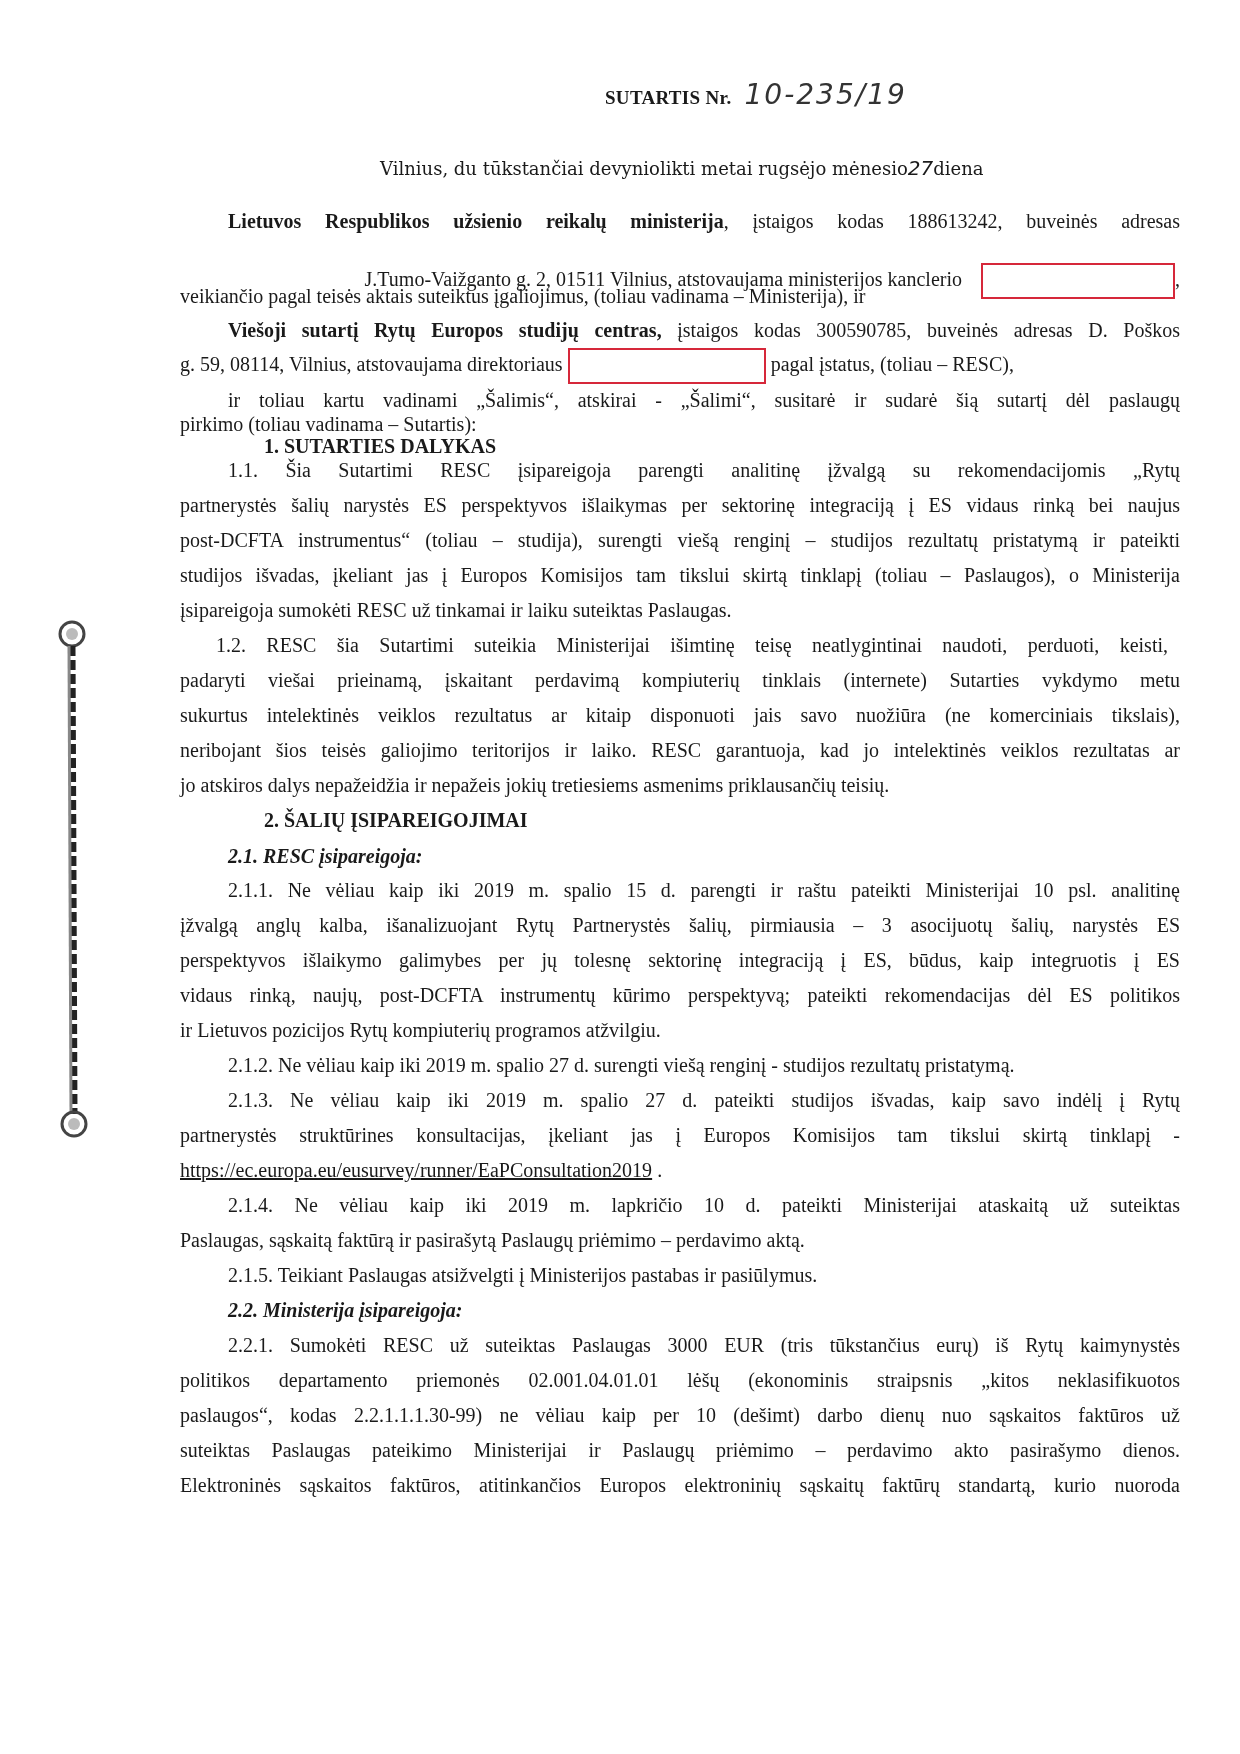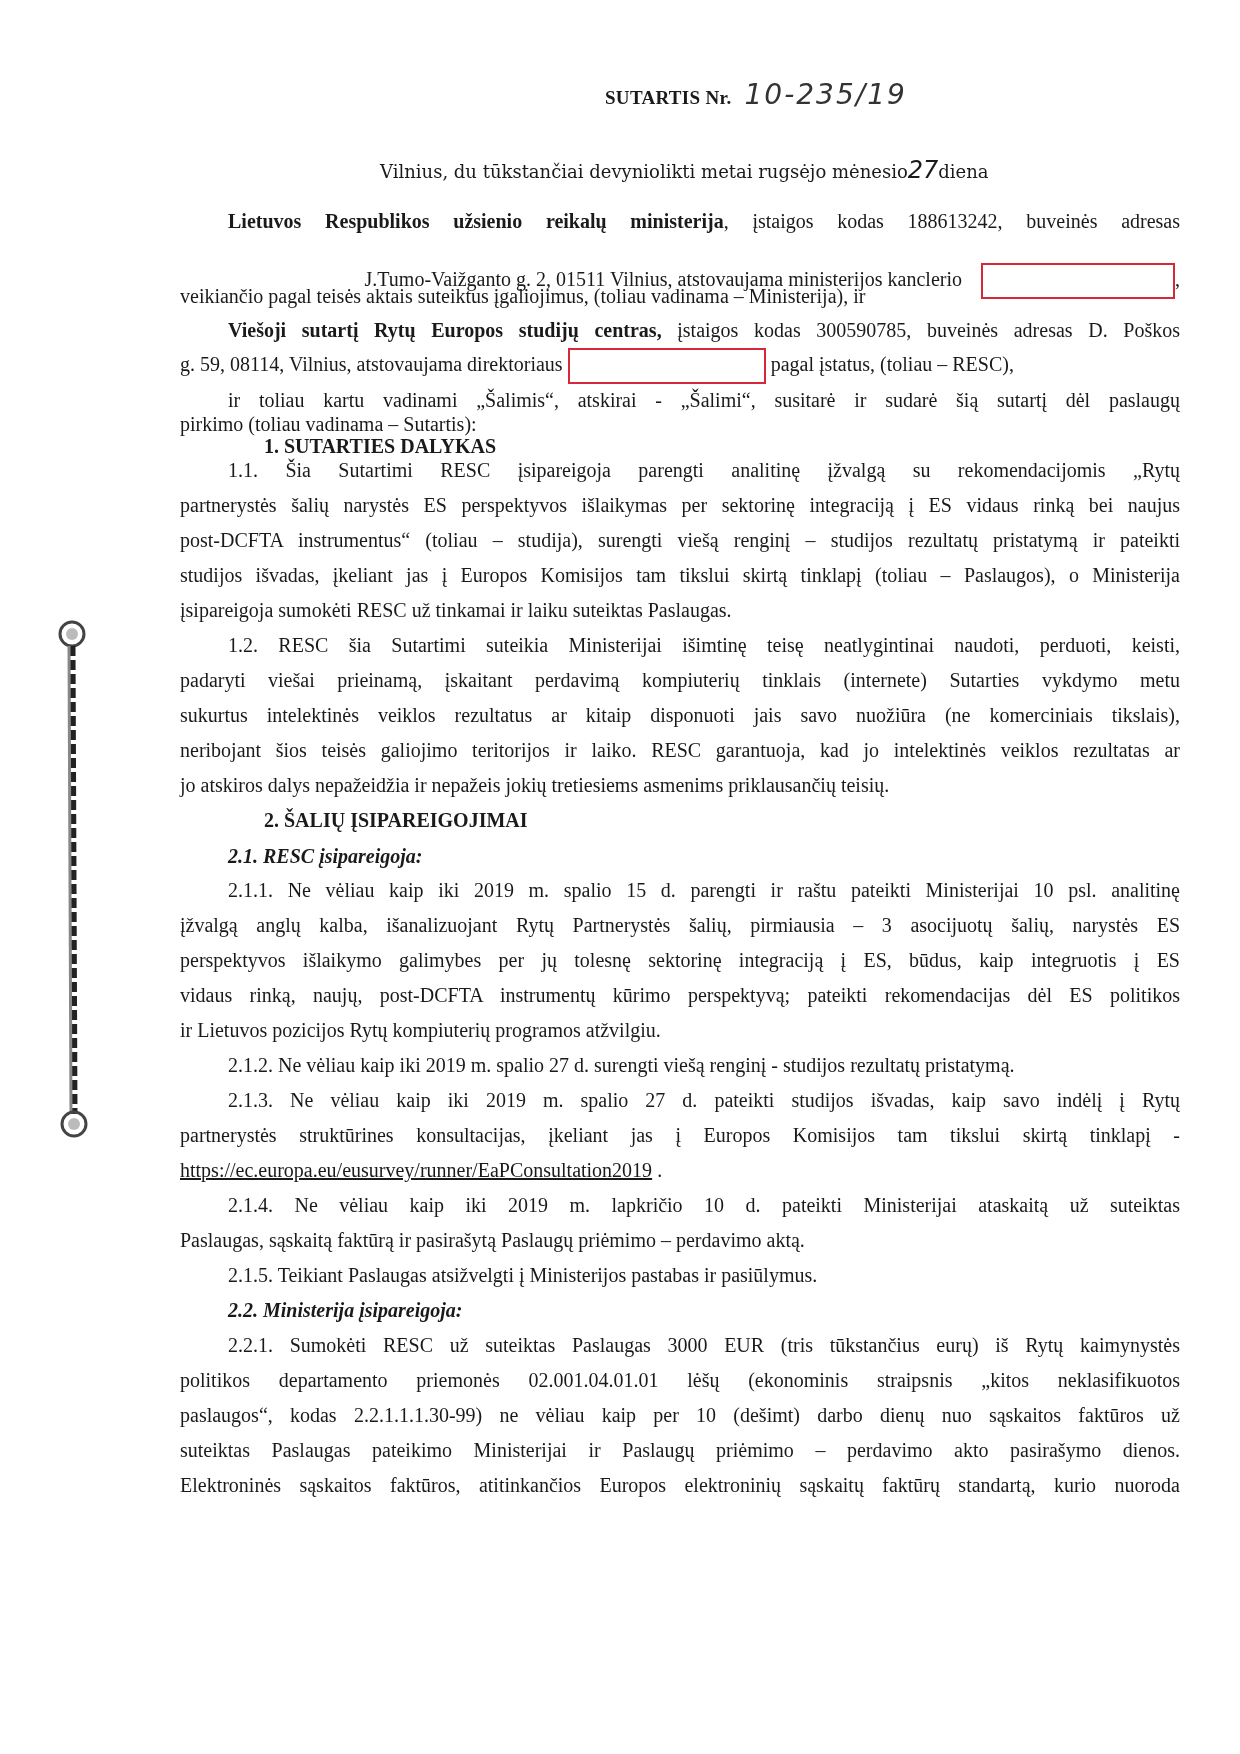--- a/index.html
+++ b/index.html
@@ -2,21 +2,21 @@
 <html><head>
 <meta charset="utf-8">
 <style>
   html, body { margin: 0; padding: 0; background: #ffffff; }
   body { width: 1240px; height: 1754px; position: relative; overflow: hidden;
          font-family: "Liberation Serif", "DejaVu Serif", serif; color: #1a1a1a; }
   .page { position: absolute; left: 0; top: 0; width: 1240px; height: 1754px; }
   .title { position: absolute; top: 78px; left: 605px; font-size: 19px; font-weight: bold; letter-spacing: 0.3px; text-align: center; }
   .title .hand { font-family: "DejaVu Sans", sans-serif; font-style: italic; font-weight: normal; font-size: 28px; color: #333; margin-left: 8px; letter-spacing: 2px; }
   .dateline { position: absolute; top: 156px; left: 380px; font-family: "DejaVu Serif", serif; font-size: 18px; }
-  .dateline .hand { font-family: "DejaVu Sans", sans-serif; font-style: italic; font-size: 24px; }
+  .dateline .hand { font-family: "DejaVu Sans", sans-serif; font-style: italic; font-size: 20px; }
   .line { position: absolute; left: 180px; width: 1000px; font-size: 20px; line-height: 1; white-space: nowrap; }
   .just { text-align: justify; text-align-last: justify; }
   .b { font-weight: bold; }
   .i { font-style: italic; }
   .redact { display: inline-block; border: 2px solid #d6283a; height: 32px; vertical-align: middle; }
   .link { text-decoration: underline; }
   .binding { position: absolute; left: 52px; top: 620px; width: 40px; height: 520px; }
   .heading { font-weight: bold; }
 </style>
 </head>
@@ -57,21 +57,21 @@
   <div class="line just" style="top:390px; left:228px; width:952px;">ir toliau kartu vadinami „Šalimis“, atskirai - „Šalimi“, susitarė ir sudarė šią sutartį dėl paslaugų</div>
   <div class="line" style="top:414px;">pirkimo (toliau vadinama – Sutartis):</div>
 
   <div class="line heading" style="top:436px; left:264px;">1.   SUTARTIES DALYKAS</div>
 
   <div class="line just" style="top:460px; left:228px; width:952px;">1.1. Šia Sutartimi RESC įsipareigoja parengti analitinę įžvalgą su rekomendacijomis „Rytų</div>
   <div class="line just" style="top:495px;">partnerystės šalių narystės ES perspektyvos išlaikymas per sektorinę integraciją į ES vidaus rinką bei naujus</div>
   <div class="line just" style="top:530px;">post-DCFTA instrumentus“ (toliau – studija), surengti viešą renginį – studijos rezultatų pristatymą ir pateikti</div>
   <div class="line just" style="top:565px;">studijos išvadas, įkeliant jas į Europos Komisijos tam tikslui skirtą tinklapį (toliau – Paslaugos), o Ministerija</div>
   <div class="line" style="top:600px;">įsipareigoja sumokėti RESC už tinkamai ir laiku suteiktas Paslaugas.</div>
-  <div class="line just" style="top:635px; left:228px; width:952px;">1.2. RESC šia Sutartimi suteikia Ministerijai išimtinę teisę neatlygintinai naudoti, perduoti, keisti,</div>
+  <div class="line just" style="top:635px; left:216px; width:952px;">1.2. RESC šia Sutartimi suteikia Ministerijai išimtinę teisę neatlygintinai naudoti, perduoti, keisti,</div>
   <div class="line just" style="top:670px;">padaryti viešai prieinamą, įskaitant perdavimą kompiuterių tinklais (internete) Sutarties vykdymo metu</div>
   <div class="line just" style="top:705px;">sukurtus intelektinės veiklos rezultatus ar kitaip disponuoti jais savo nuožiūra (ne komerciniais tikslais),</div>
   <div class="line just" style="top:740px;">neribojant šios teisės galiojimo teritorijos ir laiko. RESC garantuoja, kad jo intelektinės veiklos rezultatas ar</div>
   <div class="line" style="top:775px;">jo atskiros dalys nepažeidžia ir nepažeis jokių tretiesiems asmenims priklausančių teisių.</div>
 
   <div class="line heading" style="top:810px; left:264px;">2.   ŠALIŲ ĮSIPAREIGOJIMAI</div>
   <div class="line b i" style="top:846px; left:228px;">2.1. RESC įsipareigoja:</div>
 
   <div class="line just" style="top:880px; left:228px; width:952px;">2.1.1.      Ne vėliau kaip iki 2019 m. spalio 15 d. parengti ir raštu pateikti Ministerijai 10 psl. analitinę</div>
   <div class="line just" style="top:915px;">įžvalgą anglų kalba, išanalizuojant Rytų Partnerystės šalių, pirmiausia – 3 asocijuotų šalių, narystės ES</div>

